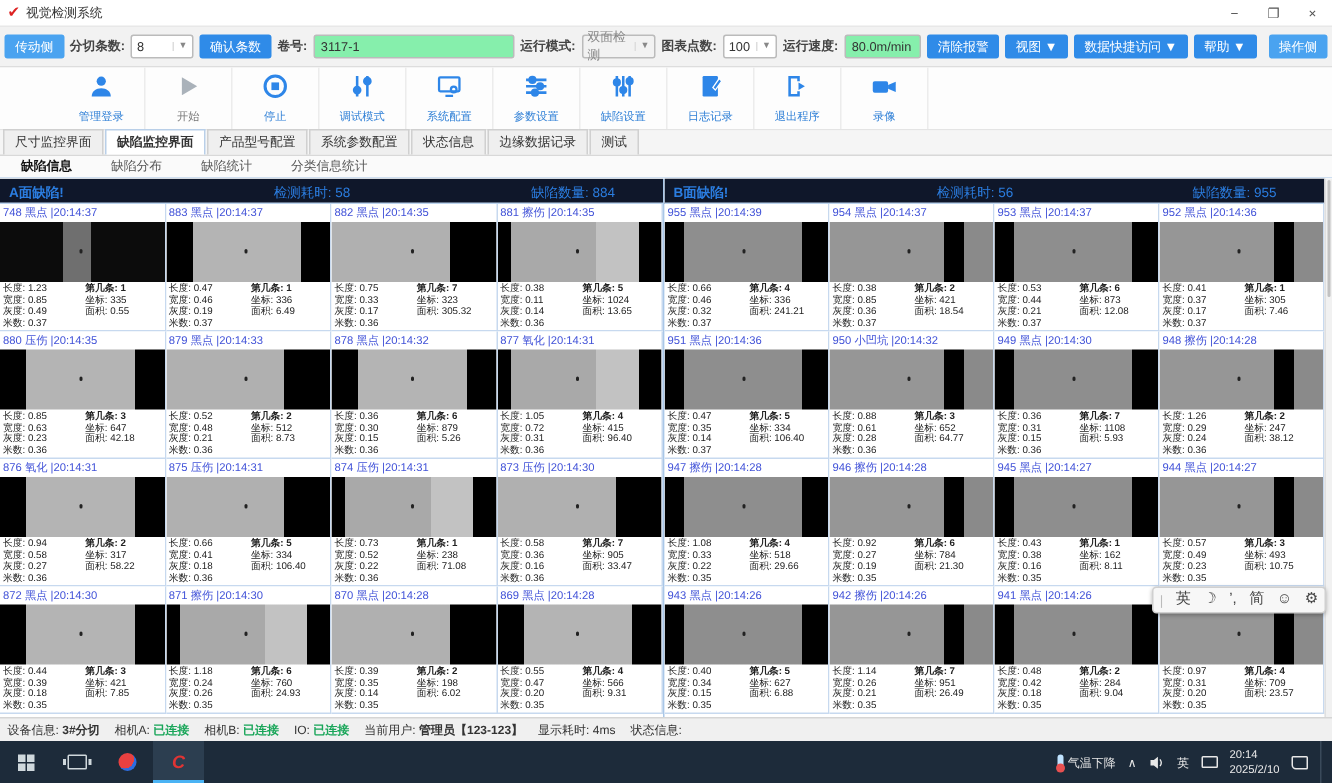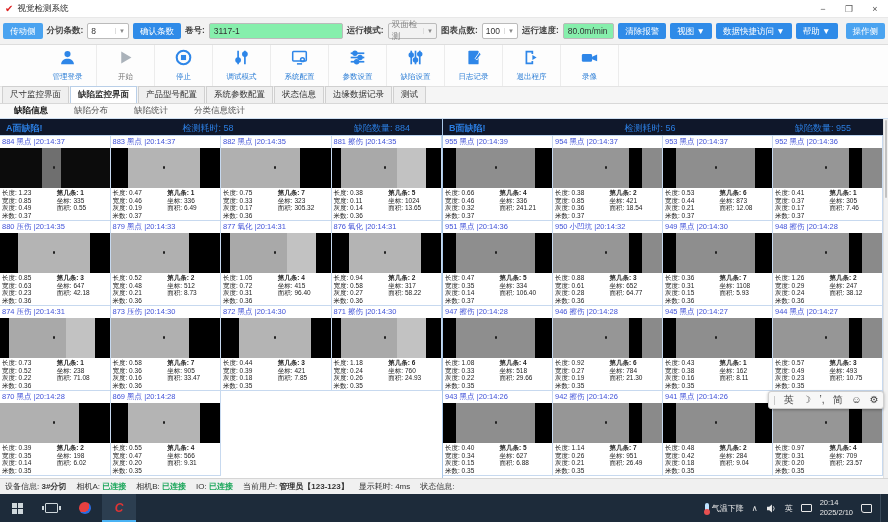--- a/index.html
+++ b/index.html
@@ -248,21 +248,21 @@
 
   <div class="content">
     <div class="panel">
       <div class="panel-h">
         <span class="pt">A面缺陷!</span>
         <span class="pm"><span>检测耗时:</span> <span>58</span></span>
         <span class="pr"><span>缺陷数量:</span> <span>884</span></span>
       </div>
       <div class="grid">
   <div class="cell">
-    <div class="cell-h"><span>884 黑点 |20:14:37</span></div>
+    <div class="cell-h"><span>748 黑点 |20:14:37</span></div>
     <div class="cell-img v-d"></div>
     <div class="cell-info">
       <div class="col-l">
         <span>长度: 1.23</span>
         <span>宽度: 0.85</span>
         <span>灰度: 0.49</span>
         <span>米数: 0.37</span>
       </div>
       <div class="col-r">
         <span class="strip">第几条: 1</span>
@@ -355,20 +355,37 @@
         <span>米数: 0.36</span>
       </div>
       <div class="col-r">
         <span class="strip">第几条: 2</span>
         <span>坐标: 512</span>
         <span>面积: 8.73</span>
       </div>
     </div>
   </div>
 
+  <div class="cell">
+    <div class="cell-h"><span>878 黑点 |20:14:32</span></div>
+    <div class="cell-img v-a"></div>
+    <div class="cell-info">
+      <div class="col-l">
+        <span>长度: 0.36</span>
+        <span>宽度: 0.30</span>
+        <span>灰度: 0.15</span>
+        <span>米数: 0.36</span>
+      </div>
+      <div class="col-r">
+        <span class="strip">第几条: 6</span>
+        <span>坐标: 879</span>
+        <span>面积: 5.26</span>
+      </div>
+    </div>
+  </div>
 
   <div class="cell">
     <div class="cell-h"><span>877 氧化 |20:14:31</span></div>
     <div class="cell-img v-c"></div>
     <div class="cell-info">
       <div class="col-l">
         <span>长度: 1.05</span>
         <span>宽度: 0.72</span>
         <span>灰度: 0.31</span>
         <span>米数: 0.36</span>
@@ -392,20 +409,37 @@
         <span>米数: 0.36</span>
       </div>
       <div class="col-r">
         <span class="strip">第几条: 2</span>
         <span>坐标: 317</span>
         <span>面积: 58.22</span>
       </div>
     </div>
   </div>
 
+  <div class="cell">
+    <div class="cell-h"><span>875 压伤 |20:14:31</span></div>
+    <div class="cell-img v-b"></div>
+    <div class="cell-info">
+      <div class="col-l">
+        <span>长度: 0.66</span>
+        <span>宽度: 0.41</span>
+        <span>灰度: 0.18</span>
+        <span>米数: 0.36</span>
+      </div>
+      <div class="col-r">
+        <span class="strip">第几条: 5</span>
+        <span>坐标: 334</span>
+        <span>面积: 106.40</span>
+      </div>
+    </div>
+  </div>
 
   <div class="cell">
     <div class="cell-h"><span>874 压伤 |20:14:31</span></div>
     <div class="cell-img v-c"></div>
     <div class="cell-info">
       <div class="col-l">
         <span>长度: 0.73</span>
         <span>宽度: 0.52</span>
         <span>灰度: 0.22</span>
         <span>米数: 0.36</span>

